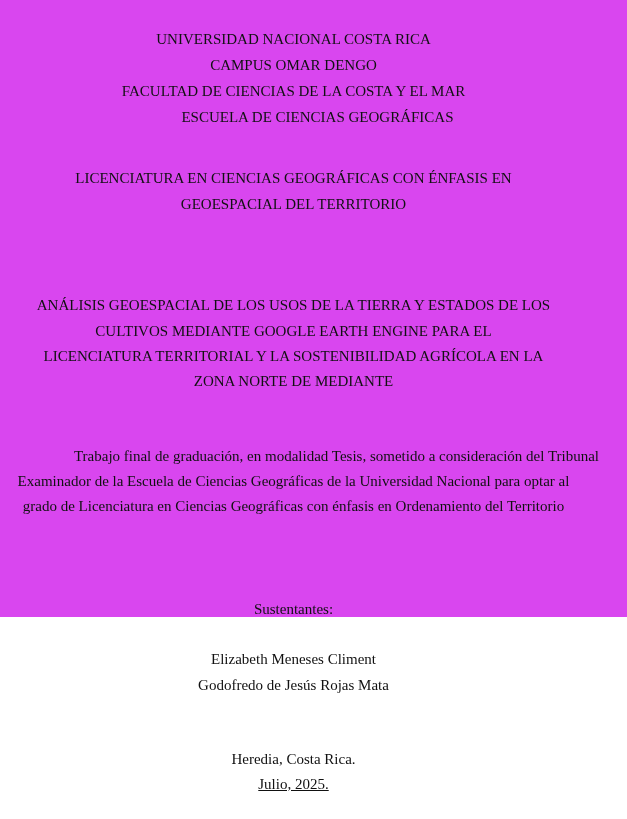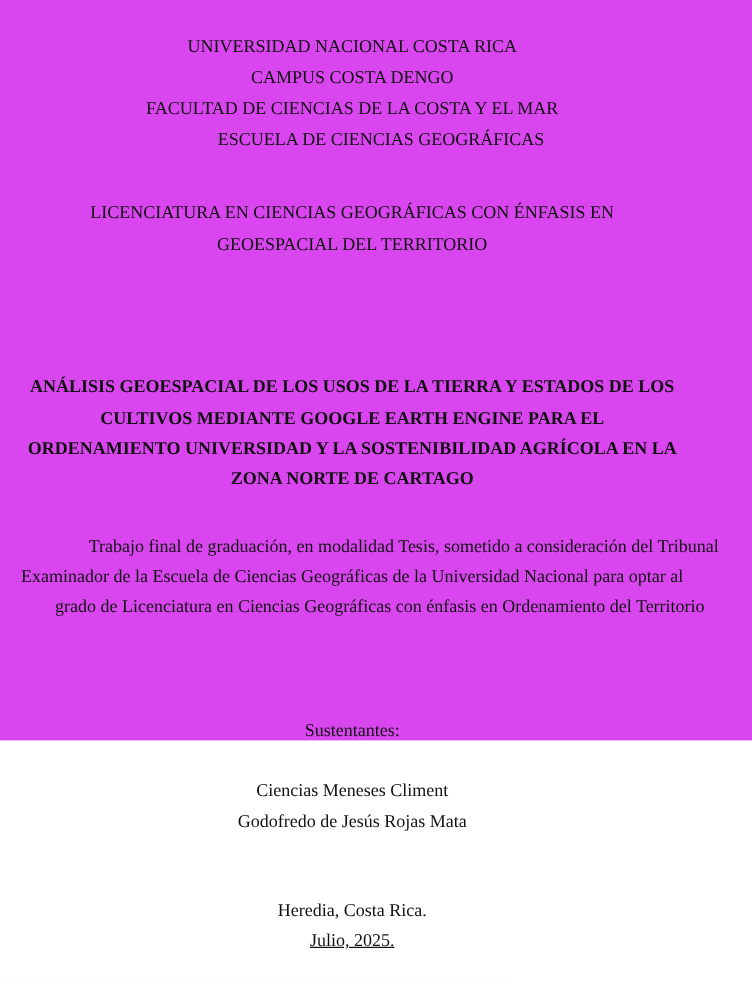--- a/index.html
+++ b/index.html
@@ -25,57 +25,56 @@
     .line {
       position: absolute;
       left: 0;
       width: 587px;
       text-align: center;
       font-size: 15px;
       line-height: 18px;
       white-space: nowrap;
     }
     .bold {
-      font-weight: bold;
-      margin-top: 18px;
+      font-weight: normal;
     }
   </style>
 </head>
 <body>
 
 <div class="page">
 
   <div>
     <div class="line" style="top:30px;">UNIVERSIDAD NACIONAL COSTA RICA</div>
-    <div class="line" style="top:56px;">CAMPUS COSTA DENGO</div>
+    <div class="line" style="top:56px;">CAMPUS OMAR DENGO</div>
     <div class="line" style="top:82px;">FACULTAD DE CIENCIAS DE LA COSTA Y EL MAR</div>
     <div class="line" style="top:108px;margin-left:24px;">ESCUELA DE CIENCIAS GEOGRÁFICAS</div>
   </div>
 
   <div>
     <div class="line" style="top:169px;">LICENCIATURA EN CIENCIAS GEOGRÁFICAS CON ÉNFASIS EN</div>
     <div class="line" style="top:195px;">GEOESPACIAL DEL TERRITORIO</div>
   </div>
 
   <div>
     <div class="line bold" style="top:296px;">ANÁLISIS GEOESPACIAL DE LOS USOS DE LA TIERRA Y ESTADOS DE LOS</div>
     <div class="line bold" style="top:322px;">CULTIVOS MEDIANTE GOOGLE EARTH ENGINE PARA EL</div>
-    <div class="line bold" style="top:347px;">ORDENAMIENTO UNIVERSIDAD Y LA SOSTENIBILIDAD AGRÍCOLA EN LA</div>
-    <div class="line bold" style="top:372px;">ZONA NORTE DE CARTAGO</div>
+    <div class="line bold" style="top:347px;">LICENCIATURA TERRITORIAL Y LA SOSTENIBILIDAD AGRÍCOLA EN LA</div>
+    <div class="line bold" style="top:372px;">ZONA NORTE DE MEDIANTE</div>
   </div>
 
   <div>
     <div class="line" style="top:447px;padding-left:43px;">Trabajo final de graduación, en modalidad Tesis, sometido a consideración del Tribunal</div>
     <div class="line" style="top:472px;">Examinador de la Escuela de Ciencias Geográficas de la Universidad Nacional para optar al</div>
-    <div class="line" style="top:497px;padding-left:23px;">grado de Licenciatura en Ciencias Geográficas con énfasis en Ordenamiento del Territorio</div>
+    <div class="line" style="top:497px;">grado de Licenciatura en Ciencias Geográficas con énfasis en Ordenamiento del Territorio</div>
   </div>
 
   <div>
     <div class="line" style="top:600px;">Sustentantes:</div>
-    <div class="line" style="top:650px;">Ciencias Meneses Climent</div>
+    <div class="line" style="top:650px;">Elizabeth Meneses Climent</div>
     <div class="line" style="top:676px;">Godofredo de Jesús Rojas Mata</div>
   </div>
 
   <div>
     <div class="line" style="top:750px;">Heredia, Costa Rica.</div>
     <div class="line" style="top:775px;text-decoration:underline;">Julio, 2025.</div>
   </div>
 
 </div>
 

